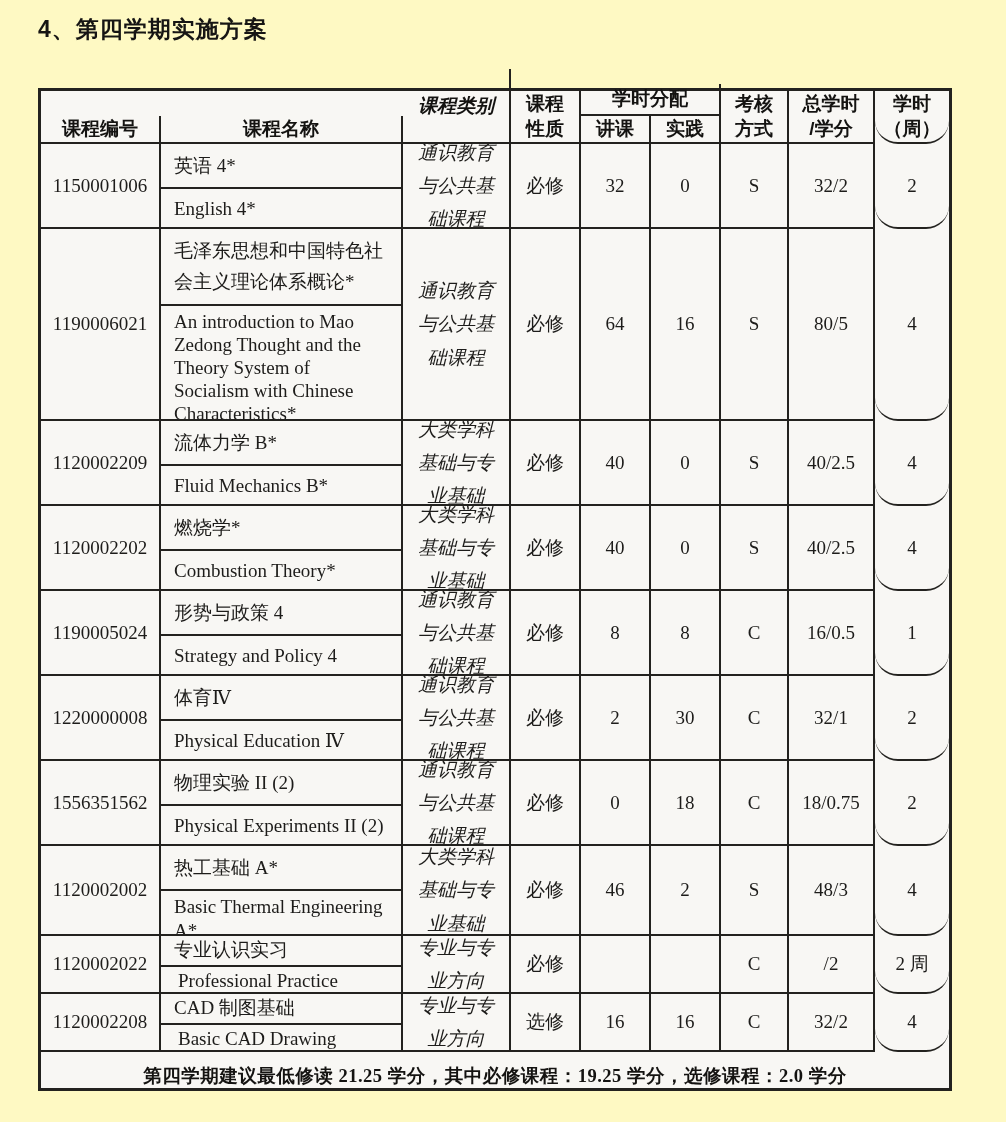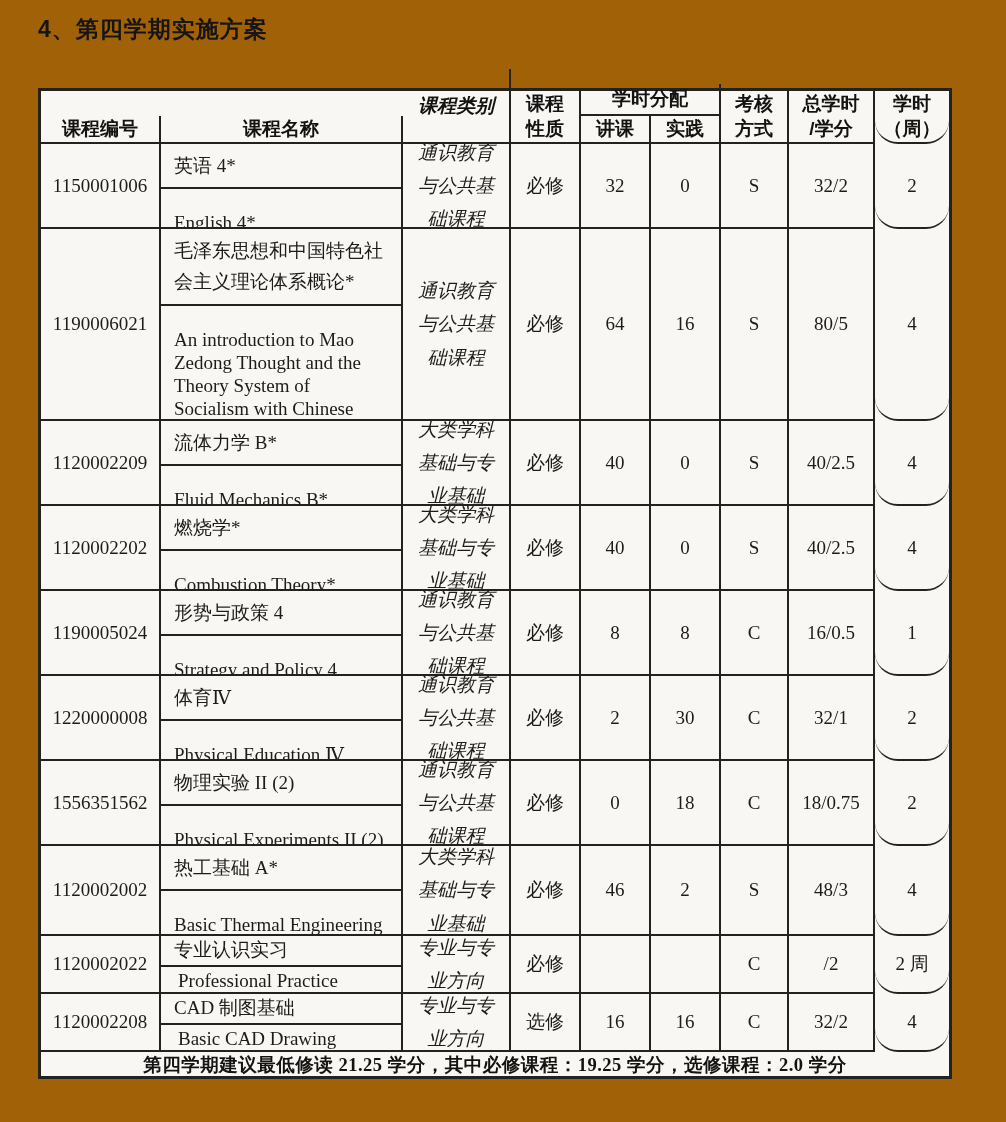--- a/index.html
+++ b/index.html
@@ -6,21 +6,21 @@
     margin: 0;
     padding: 0;
     background: #f2f1ee;
     font-family: "Liberation Serif", "DejaVu Serif", serif;
     color: #1d1c1a;
   }
   .page {
     position: relative;
     width: 1006px;
     height: 1122px;
-    background: #a16207;
+    background: #fef9c3;
     overflow: hidden;
   }
   .title {
     position: absolute;
     left: 38px;
     top: 14px;
     margin: 0;
     font-family: "Liberation Sans", "DejaVu Sans", sans-serif;
     font-size: 23px;
     font-weight: bold;
@@ -105,38 +105,38 @@
     box-sizing: border-box;
     border-bottom: 2px solid #23221f;
     padding: 6px 13px;
     display: flex;
     align-items: center;
     line-height: 1.65;
     font-size: 19px;
   }
   .name-en {
     flex: 1 1 auto;
-    padding: 22px 13px;
+    padding: 4px 13px;
     display: flex;
     align-items: center;
     line-height: 1.22;
     font-size: 19px;
   }
   .short .name-zh { min-height: 28px; padding: 2px 13px; line-height: 1.3; }
   .short .name-en { padding: 2px 17px; }
   
   .h85  { height: 85px; }
   .h192 { height: 192px; }
   .h90  { height: 90px; }
   .h58  { height: 58px; }
   
   .tfoot {
-    height: 24px;
-    display: flex;
-    align-items: center;
+    height: 36px;
+    display: flex;
+    align-items: flex-end;
     justify-content: center;
     font-weight: bold;
     font-size: 18.5px;
     letter-spacing: 0.5px;
     color: #141311;
   }
 </style>
 </head>
 <body>
 

